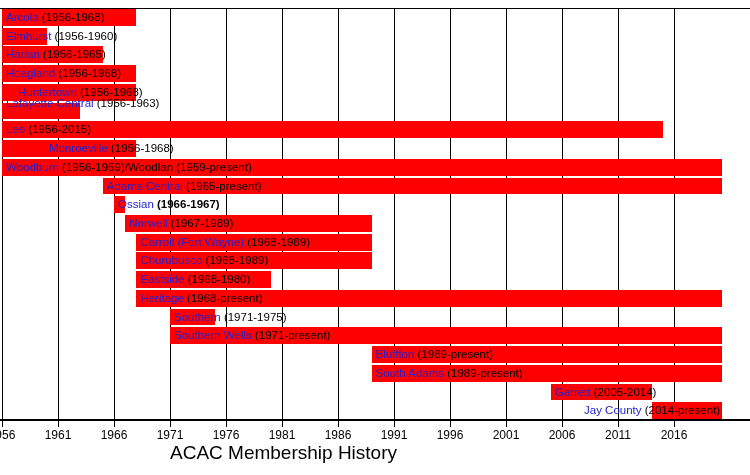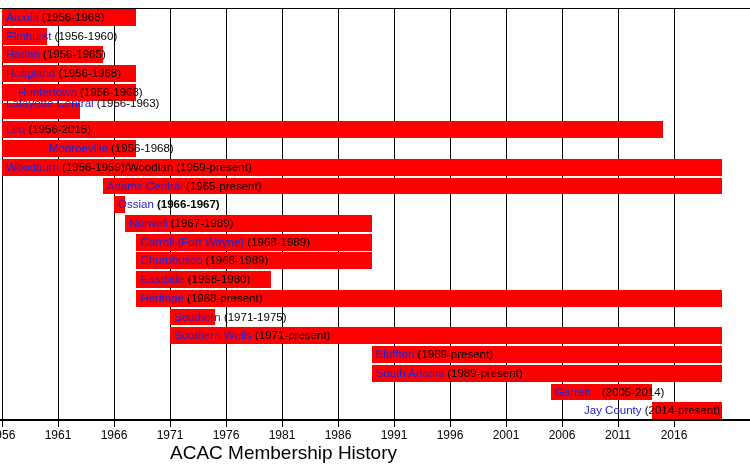--- a/index.html
+++ b/index.html
@@ -108,20 +108,20 @@
       <div class="rowlabel" style="left: 140.4px; top: 289.95px;"><span class="name" style="color: rgb(34, 34, 208);">Heritage</span><span class="dates" style="color: rgb(0, 0, 0);"> (1968-present)</span></div>
       <div class="bar" style="left: 170px; width: 44.8px; top: 308.68px; background: rgb(254, 0, 0);"></div>
       <div class="rowlabel" style="left: 174px; top: 308.68px;"><span class="name" style="color: rgb(34, 34, 208);">Southern</span><span class="dates" style="color: rgb(0, 0, 0);"> (1971-1975)</span></div>
       <div class="bar" style="left: 170px; width: 552.16px; top: 327.41px; background: rgb(254, 0, 0);"></div>
       <div class="rowlabel" style="left: 174px; top: 327.41px;"><span class="name" style="color: rgb(34, 34, 208);">Southern Wells</span><span class="dates" style="color: rgb(0, 0, 0);"> (1971-present)</span></div>
       <div class="bar" style="left: 371.6px; width: 350.56px; top: 346.14px; background: rgb(254, 0, 0);"></div>
       <div class="rowlabel" style="left: 375.6px; top: 346.14px;"><span class="name" style="color: rgb(34, 34, 208);">Bluffton</span><span class="dates" style="color: rgb(0, 0, 0);"> (1989-present)</span></div>
       <div class="bar" style="left: 371.6px; width: 350.56px; top: 364.87px; background: rgb(254, 0, 0);"></div>
       <div class="rowlabel" style="left: 375.6px; top: 364.87px;"><span class="name" style="color: rgb(34, 34, 208);">South Adams</span><span class="dates" style="color: rgb(0, 0, 0);"> (1989-present)</span></div>
       <div class="bar" style="left: 550.8px; width: 100.8px; top: 383.6px; background: rgb(254, 0, 0);"></div>
-      <div class="rowlabel" style="left: 554.8px; top: 383.6px;"><span class="name" style="color: rgb(34, 34, 208);">Garrett</span><span class="dates" style="color: rgb(0, 0, 0); padding-left: 8px;"> (2005-2014)</span></div>
+      <div class="rowlabel" style="left: 554.8px; top: 383.6px;"><span class="name" style="color: rgb(34, 34, 208);">Garrett</span><span class="dates" style="color: rgb(0, 0, 0);"> (2005-2014)</span></div>
       <div class="bar" style="left: 651.6px; width: 70.56px; top: 402.33px; background: rgb(254, 0, 0);"></div>
       <div class="rowlabel" style="right: 29.84px; top: 402.33px;"><span class="name" style="color: rgb(34, 34, 208);">Jay County</span><span class="dates" style="color: rgb(0, 0, 0);"> (2014-present)</span></div>
     </div>
   <div class="top-line"></div>
   <div class="axis-line"></div>
   <div class="chart-title">ACAC Membership History</div>
 </div>
 
 </body></html>

